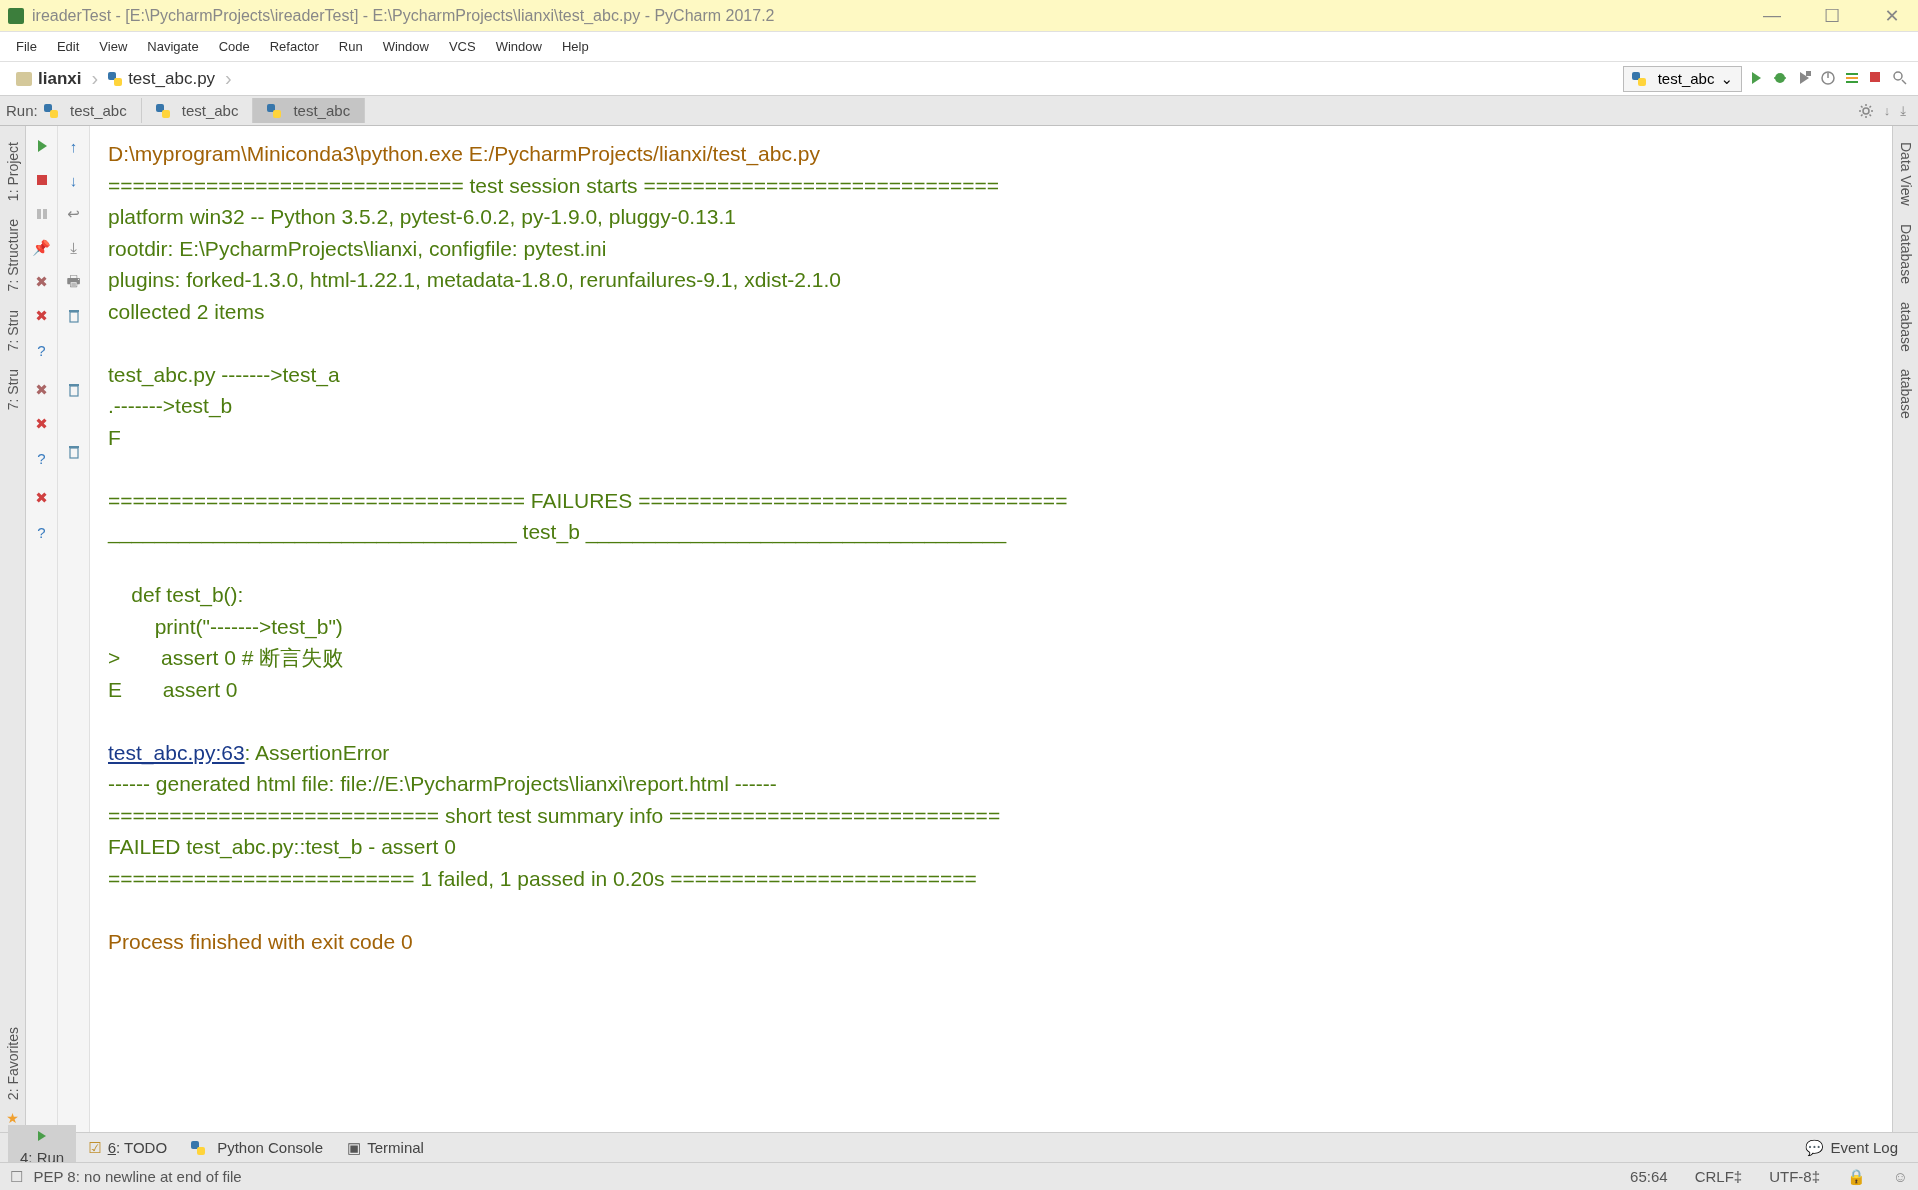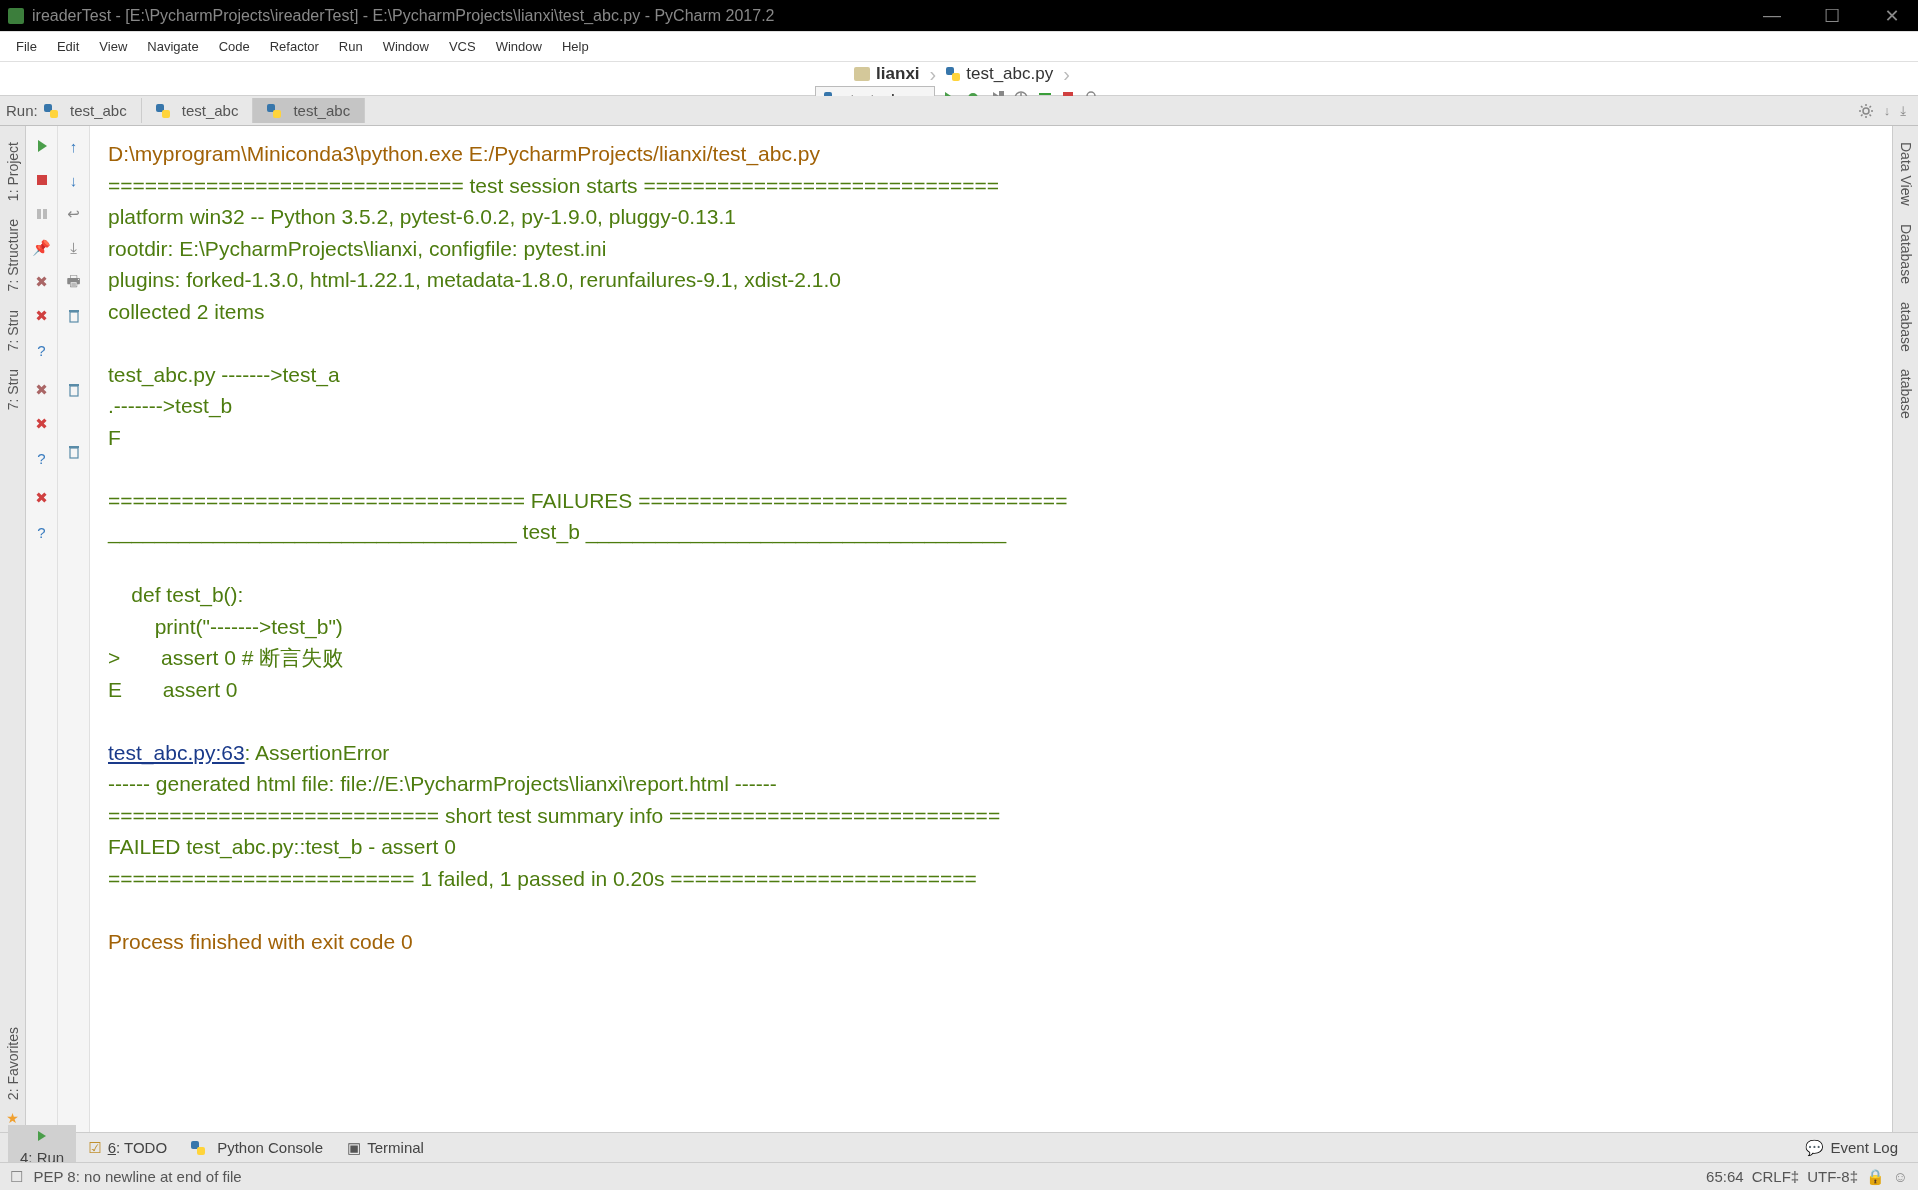--- a/index.html
+++ b/index.html
@@ -1,30 +1,30 @@
 <!DOCTYPE html>
 <html><head>
   <meta charset="utf-8">
   <style>
     * { margin: 0; padding: 0; box-sizing: border-box; font-family: "Segoe UI", Tahoma, sans-serif; }
     body { width: 1918px; height: 1190px; background: #f0f0f0; overflow: hidden; display: flex; flex-direction: column; font-size: 13px; }
     
     
-    .titlebar { height: 32px; background: #000000; display: flex; align-items: center; padding: 0 8px; border-bottom: 1px solid #e0e0e0; }
+    .titlebar { height: 32px; background: #fef9c3; display: flex; align-items: center; padding: 0 8px; border-bottom: 1px solid #e0e0e0; }
     .titlebar-icon { width: 16px; height: 16px; background: #3c7e3c; border-radius: 2px; margin-right: 8px; }
     .titlebar-text { color: #888; font-size: 16px; flex: 1; }
     .titlebar-controls { display: flex; gap: 24px; }
     .titlebar-btn { width: 36px; height: 28px; display: flex; align-items: center; justify-content: center; color: #888; font-size: 18px; cursor: pointer; }
     
     
     .menubar { height: 30px; background: #fff; display: flex; align-items: center; padding: 0 6px; border-bottom: 1px solid #e0e0e0; }
     .menu-item { padding: 4px 10px; color: #333; cursor: pointer; font-size: 13px; }
     
     
-    .navbar { height: 34px; background: #fff; display: flex; align-items: center; padding: 0 8px; border-bottom: 1px solid #d0d0d0; flex-direction: column; }
+    .navbar { height: 34px; background: #fff; display: flex; align-items: center; padding: 0 8px; border-bottom: 1px solid #d0d0d0; }
     .breadcrumb { display: flex; align-items: center; flex: 1; }
     .crumb { display: flex; align-items: center; padding: 2px 8px; font-size: 17px; color: #333; cursor: pointer; }
     .crumb-sep { color: #bbb; font-size: 20px; margin: 0 2px; }
     .folder-icon { width: 16px; height: 14px; background: #d4c89a; border-radius: 2px; margin-right: 6px; }
     .py-icon { width: 14px; height: 14px; margin-right: 6px; position: relative; }
     .py-icon::before { content: ""; position: absolute; width: 8px; height: 8px; background: #3776ab; border-radius: 2px; top: 0; left: 0; }
     .py-icon::after { content: ""; position: absolute; width: 8px; height: 8px; background: #ffd43b; border-radius: 2px; bottom: 0; right: 0; }
     .navbar-right { display: flex; align-items: center; gap: 6px; }
     .run-config { border: 1px solid #bbb; padding: 3px 8px; display: flex; align-items: center; gap: 6px; background: #f5f5f5; font-size: 15px; }
     .toolbar-icon { width: 18px; height: 18px; display: inline-block; }
@@ -65,21 +65,21 @@
     .c-link { color: #1a3a8a; text-decoration: underline; cursor: pointer; }
     
     
     .bottom-tools { height: 30px; background: #e8e8e8; border-top: 1px solid #ccc; display: flex; align-items: center; padding: 0 8px; }
     .btool { padding: 4px 12px; display: flex; align-items: center; gap: 6px; font-size: 15px; color: #444; cursor: pointer; }
     .btool.active { background: #d0d0d0; flex-direction: column; }
     .bottom-right { margin-left: auto; display: flex; align-items: center; gap: 10px; }
     
     
     .statusbar { height: 28px; background: #e8e8e8; border-top: 1px solid #ccc; display: flex; align-items: center; padding: 0 10px; font-size: 15px; color: #555; }
-    .status-right { margin-left: auto; display: flex; gap: 8px; align-items: center; }
+    .status-right { margin-left: auto; display: flex; gap: 27px; align-items: center; }
     
     svg { display: block; }
   </style>
 </head>
 <body>
 
 <div class="titlebar">
   <div class="titlebar-icon"></div>
   <div class="titlebar-text">ireaderTest - [E:\PycharmProjects\ireaderTest] - E:\PycharmProjects\lianxi\test_abc.py - PyCharm 2017.2</div>
   <div class="titlebar-controls">

